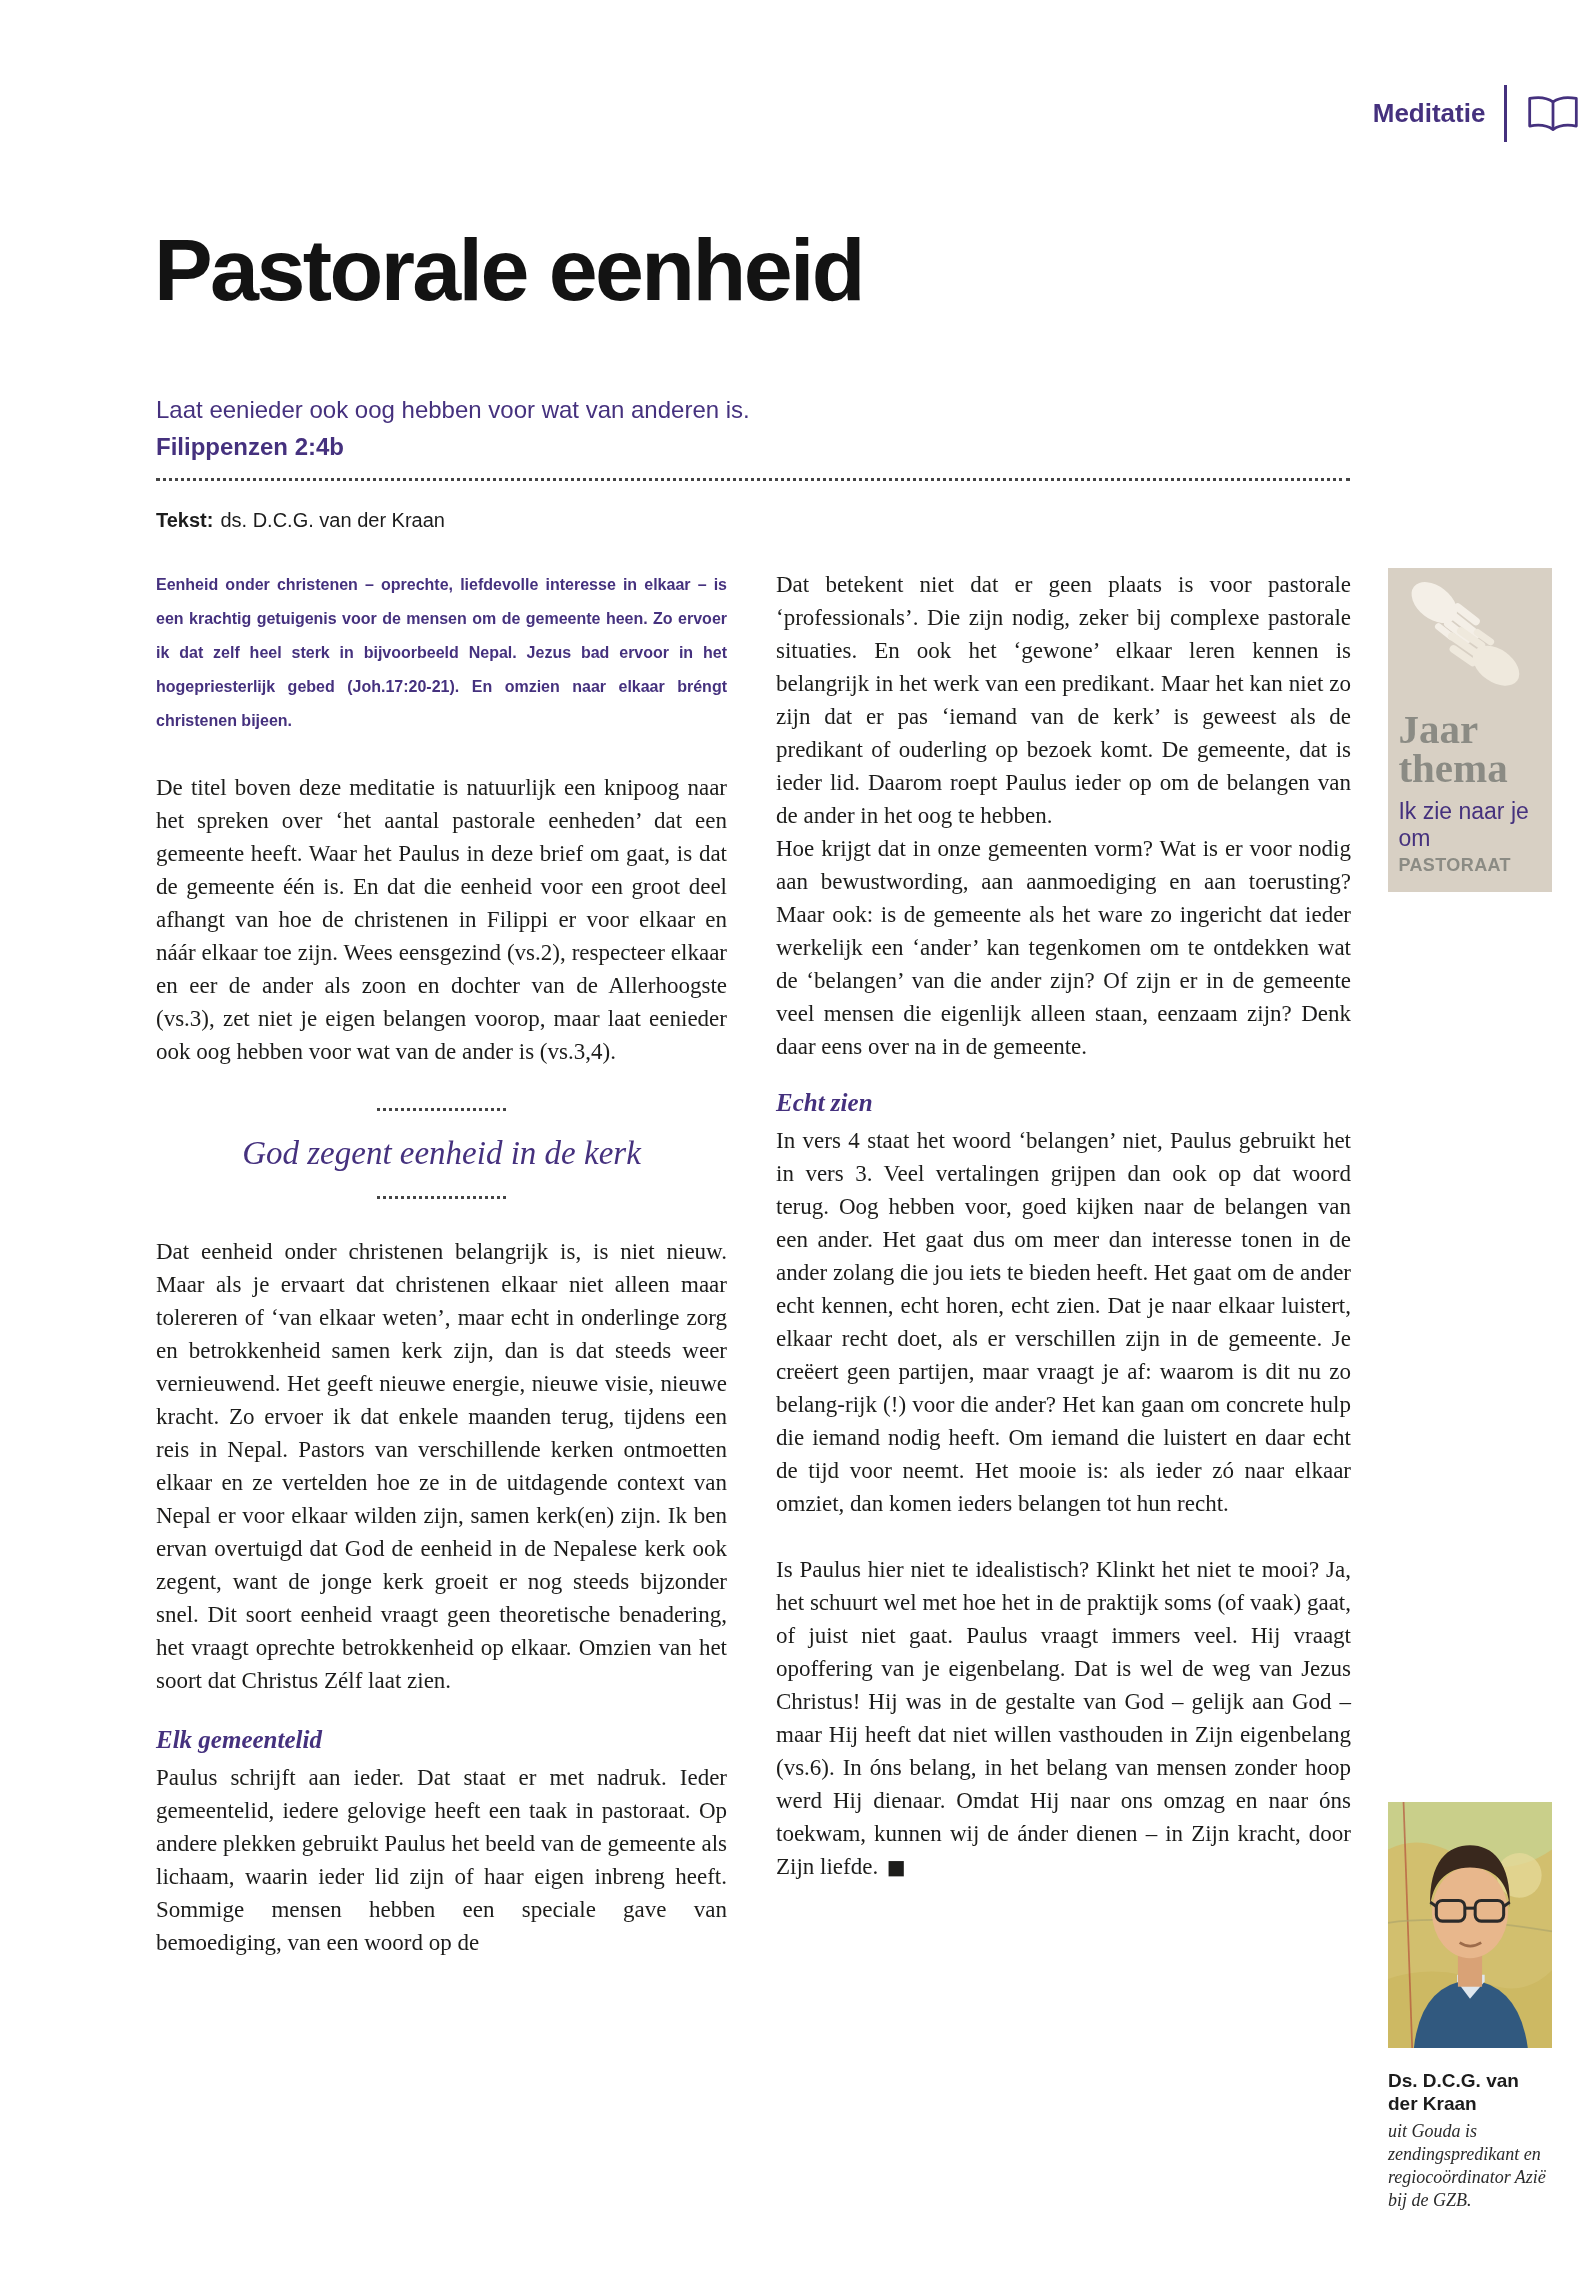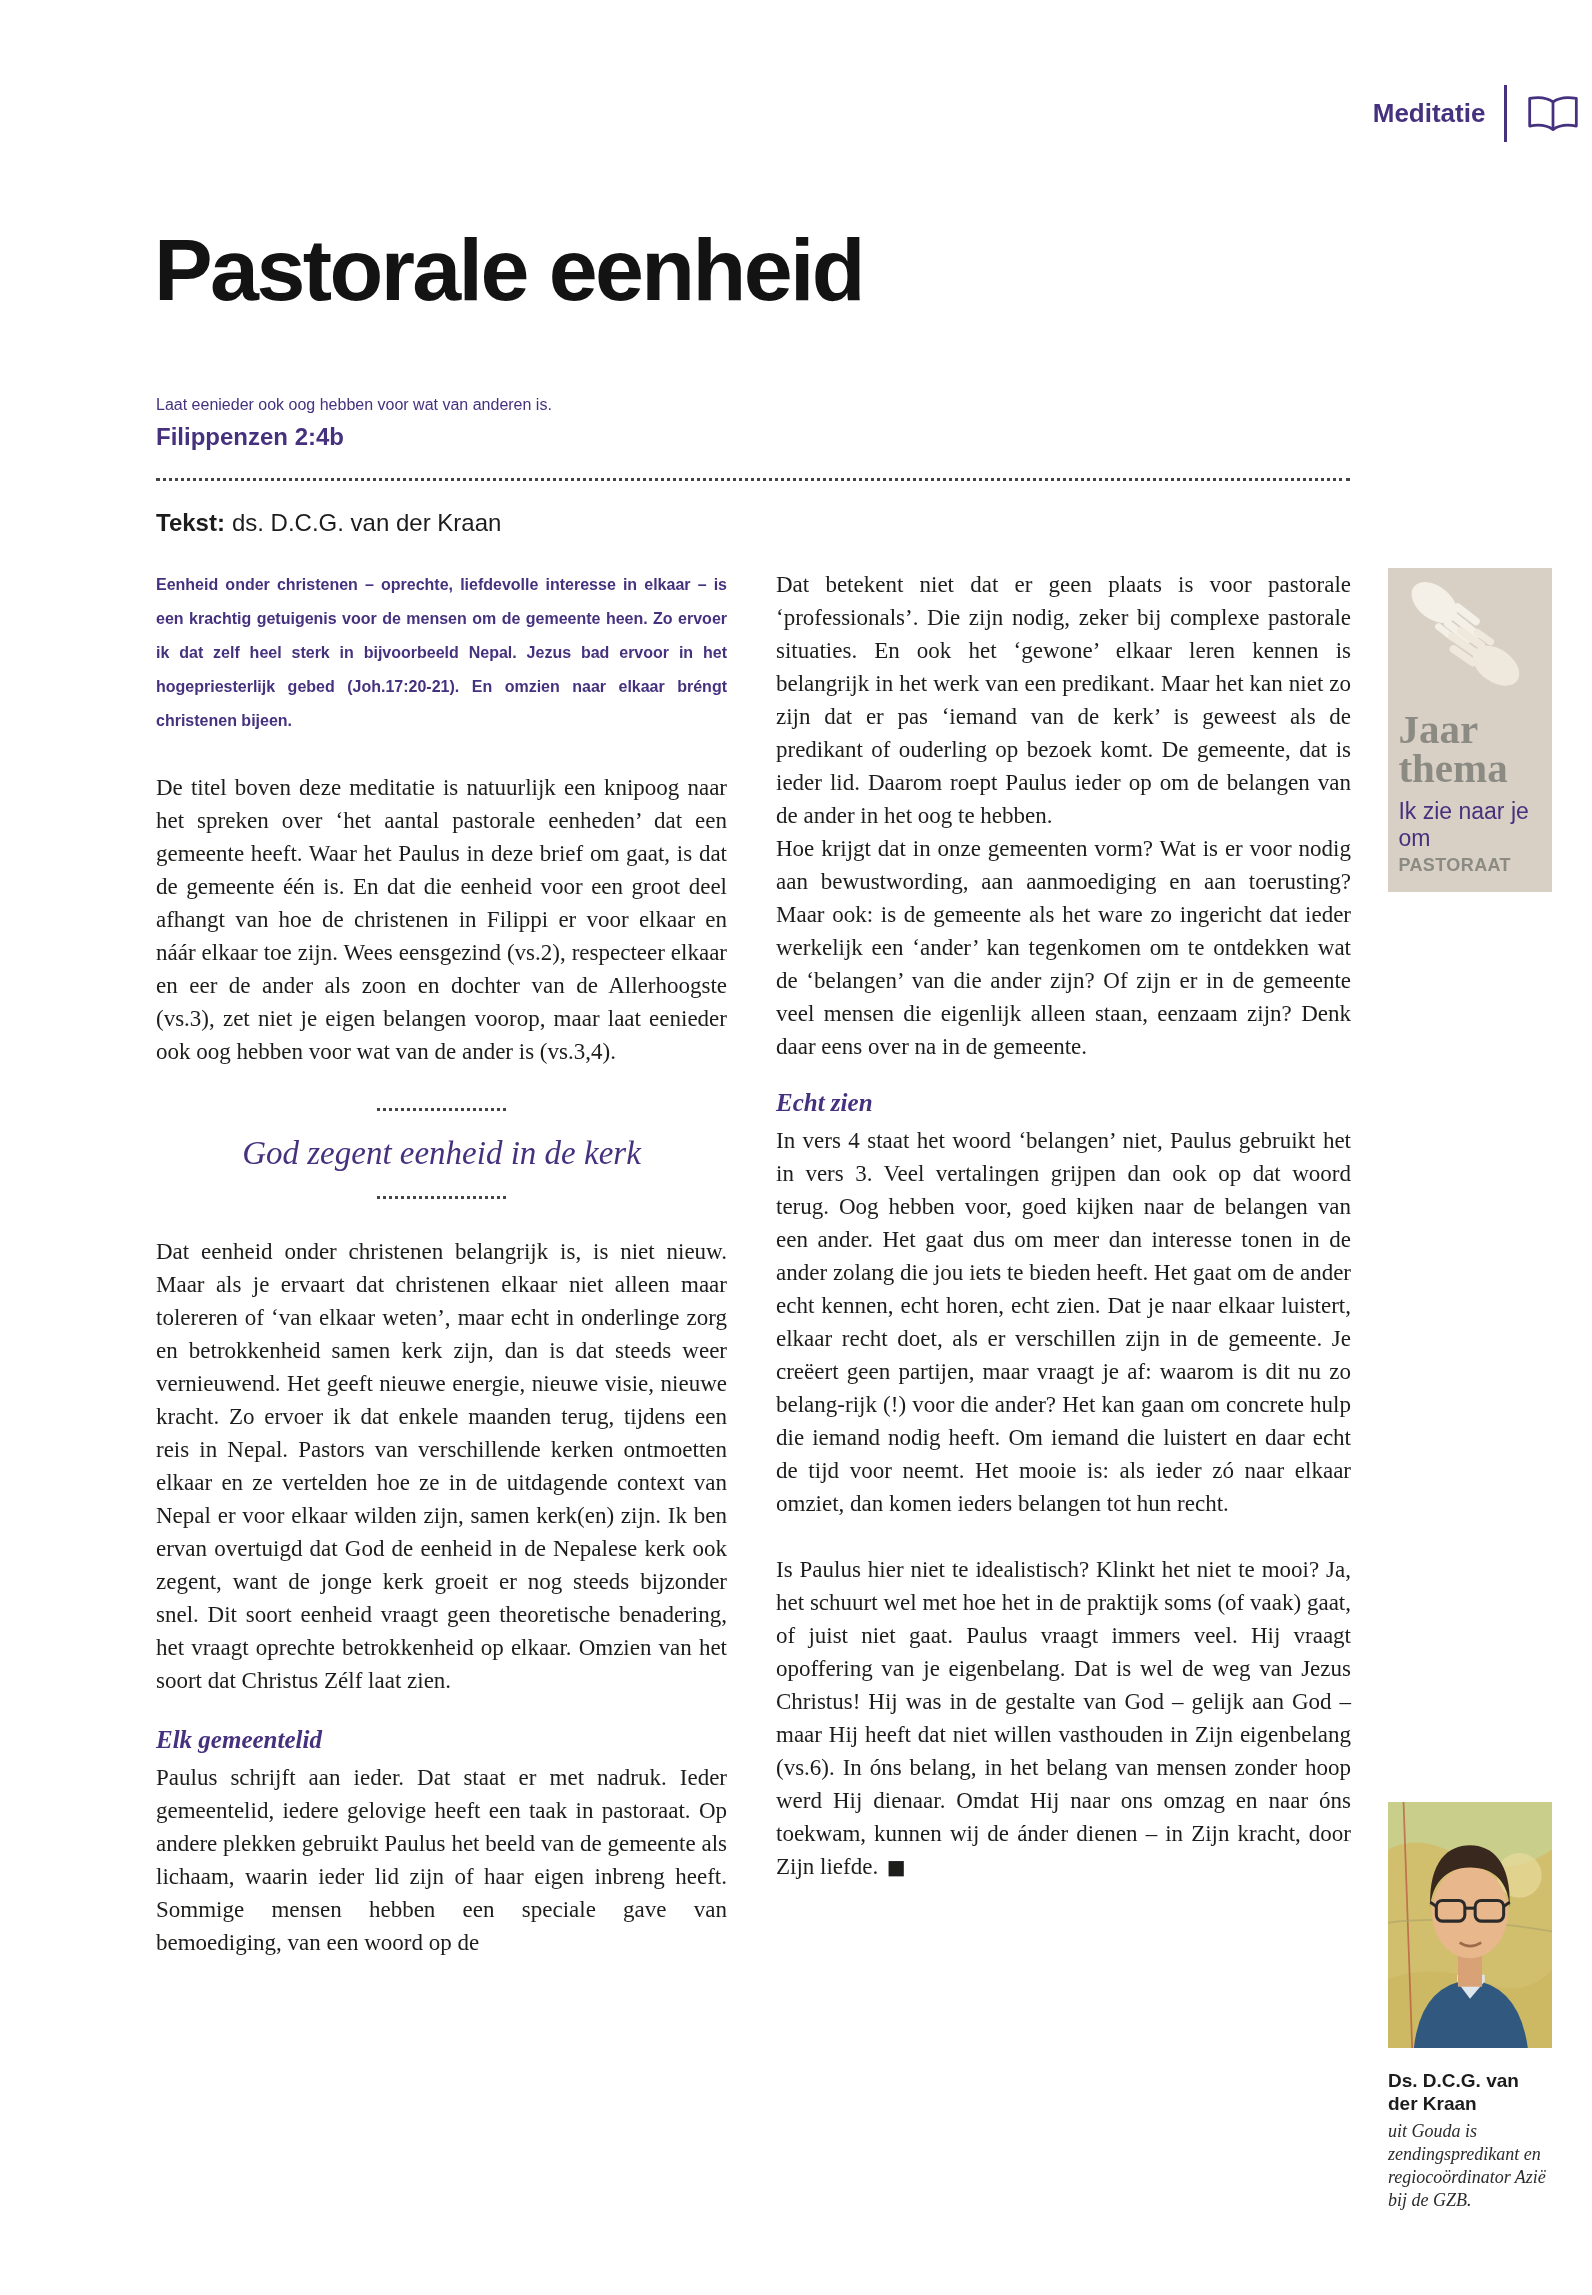--- a/index.html
+++ b/index.html
@@ -42,30 +42,30 @@
     position:absolute; left:154px; top:179px; margin:0;
     font-family:"Liberation Sans", sans-serif;
     font-weight:800; font-size:88px; letter-spacing:-2.6px;
     color:#131313;
   }
   .verse{
     position:absolute; left:156px; top:356px;
     font-family:"Liberation Sans", sans-serif;
     color:var(--color-accent, var(--accent));
   }
-  .verse-text{ font-size:16px; }
+  .verse-text{ font-size:24px; }
   .verse-ref{ font-size:24px; font-weight:bold; margin-top:8.6px; }
 
   .rule-dotted{
     position:absolute; left:156px; top:438px; width:1194px; height:0;
     border-top:3.5px dotted #454545;
   }
   .byline{
     position:absolute; left:156px; top:469px;
-    font-family:"Liberation Sans", sans-serif; font-size:24px; color:#1c1c1c;
+    font-family:"Liberation Sans", sans-serif; font-size:20px; color:#1c1c1c;
   }
   .byline-label{ font-weight:bold; margin-right:7px; }
 
   
   .col{ position:absolute; top:528px; }
   .col-left{ left:156px; width:571px; }
   .col-right{ left:776px; width:575px; }
 
   .body-p{
     margin:0; font-size:23px; line-height:33px;

